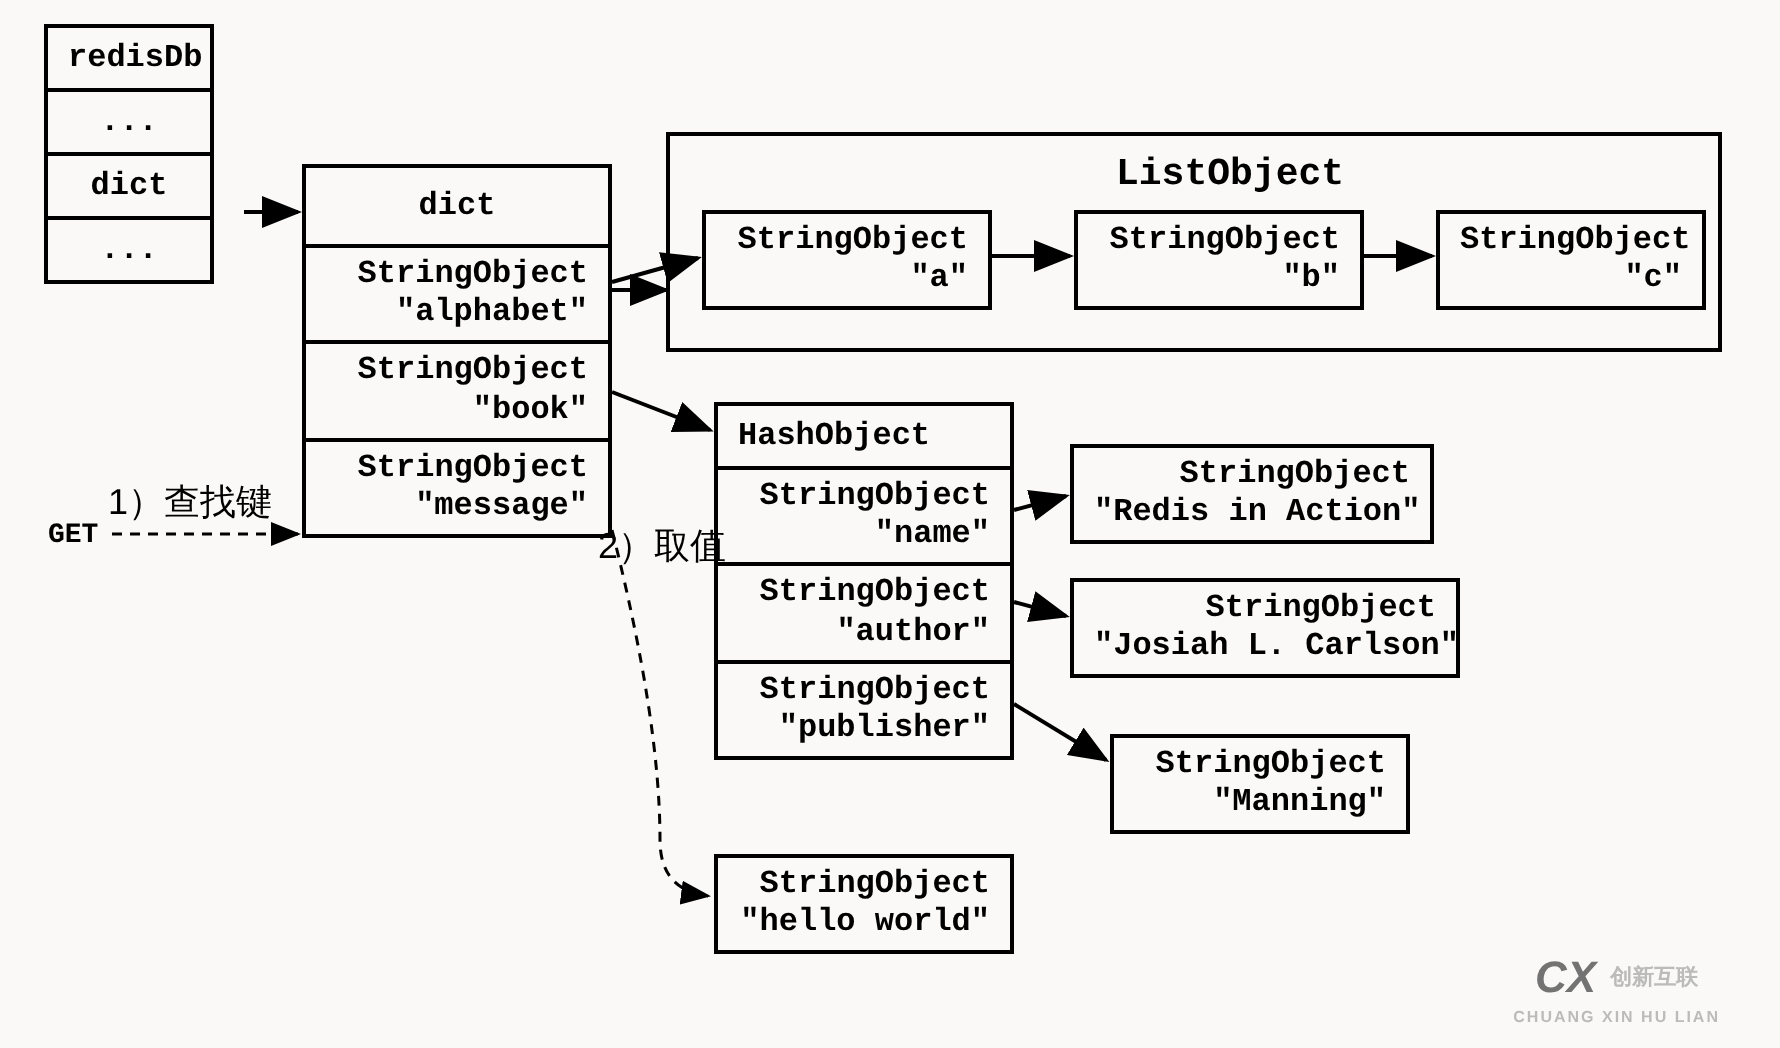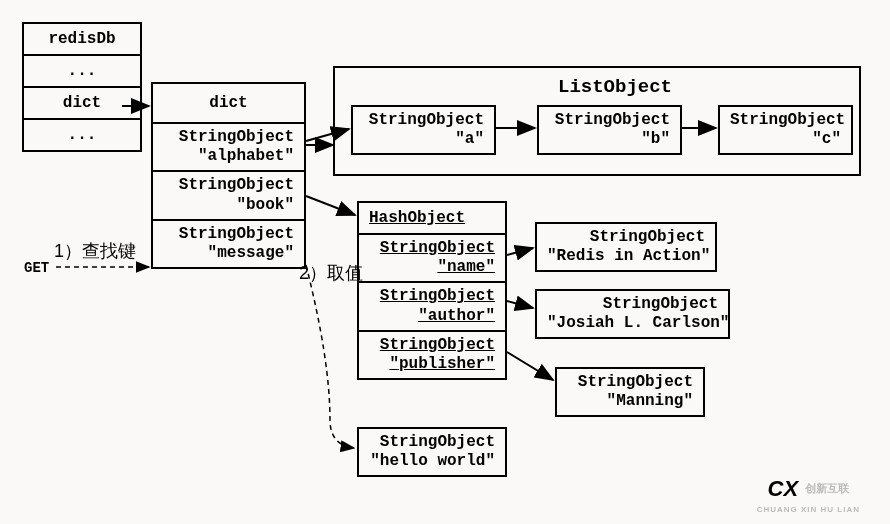--- a/index.html
+++ b/index.html
@@ -48,30 +48,30 @@
     bottom: 10px;
     font-family: sans-serif;
     font-size: 11px;
     color: #bbb;
     text-align: center;
   }
   .watermark .cx {
     font-size: 22px;
     font-weight: bold;
     font-style: italic;
-    color: #000000;
+    color: #737373;
     display: inline-block;
     vertical-align: middle;
     margin-right: 4px;
   }
 </style>
 </head>
 <body>
 
-<div class="box" style="left:22px; top:22px; width:120px;">
+<div class="box" style="left:22px; top:12px; width:85px;">
   <div class="cell">redisDb</div>
   <div class="cell">...</div>
   <div class="cell">dict</div>
   <div class="cell">...</div>
 </div>
 
 <div class="box" style="left:151px; top:82px; width:155px;">
   <div class="cell" style="padding:10px 10px;">dict</div>
   <div class="cell two">
     <span>StringObject</span><br>
@@ -103,21 +103,21 @@
     <span>"b"</span>
   </div>
 </div>
 <div class="box" style="left:718px; top:105px; width:135px;">
   <div class="cell two">
     <span>StringObject</span><br>
     <span>"c"</span>
   </div>
 </div>
 
-<div class="box" style="left:357px; top:201px; width:150px;text-decoration:underline;">
+<div class="box" style="left:357px; top:201px; width:150px;">
   <div class="cell" style="text-align:left; padding-left:10px;">HashObject</div>
   <div class="cell two">
     <span>StringObject</span><br>
     <span>"name"</span>
   </div>
   <div class="cell two">
     <span>StringObject</span><br>
     <span>"author"</span>
   </div>
   <div class="cell two">

